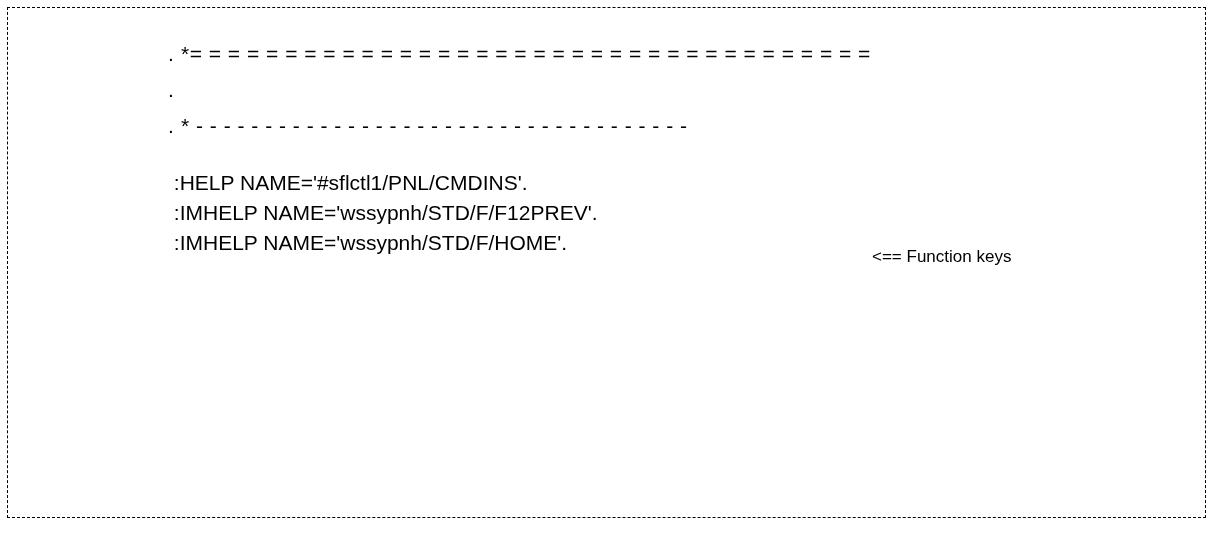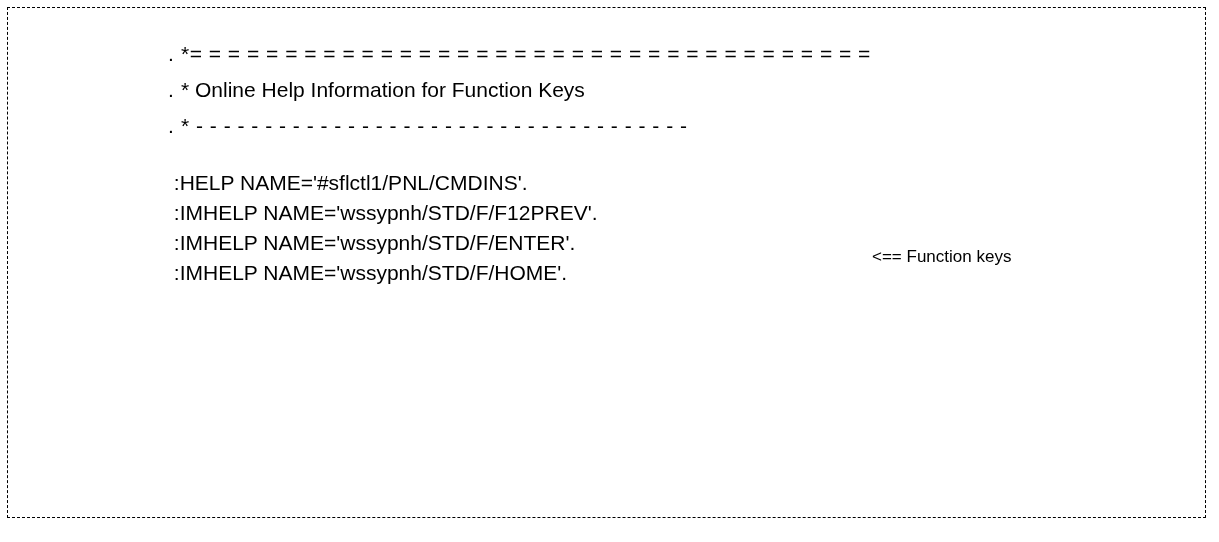--- a/index.html
+++ b/index.html
@@ -110,34 +110,32 @@
 
     <div class="header-block">
 
       <div class="hdr-line rule">
         <span class="hdr-dot">.</span>
         <span class="hdr-body">*= = = = = = = = = = = = = = = = = = = = = = = = = = = = = = = = = = = =</span>
       </div>
 
       <div class="hdr-line">
         <span class="hdr-dot">.</span>
-        <span class="hdr-body">* Online Help Information for Function Keys</span>
       </div>
 
       <div class="hdr-line rule">
         <span class="hdr-dot">.</span>
         <span class="hdr-body">* - - - - - - - - - - - - - - - - - - - - - - - - - - - - - - - - - - - -</span>
       </div>
 
     </div>
 
     <div class="code-block">
       <div class="code-line"> :HELP NAME='#sflctl1/PNL/CMDINS'.</div>
       <div class="code-line"> :IMHELP NAME='wssypnh/STD/F/F12PREV'.</div>
-      <div class="code-line"> :IMHELP NAME='wssypnh/STD/F/ENTER'.</div>
       <div class="code-line"> :IMHELP NAME='wssypnh/STD/F/HOME'.</div>
     </div>
 
     <div class="annotation">&lt;== Function keys</div>
 
   </div>
 
 </div>
 
 </body></html>

